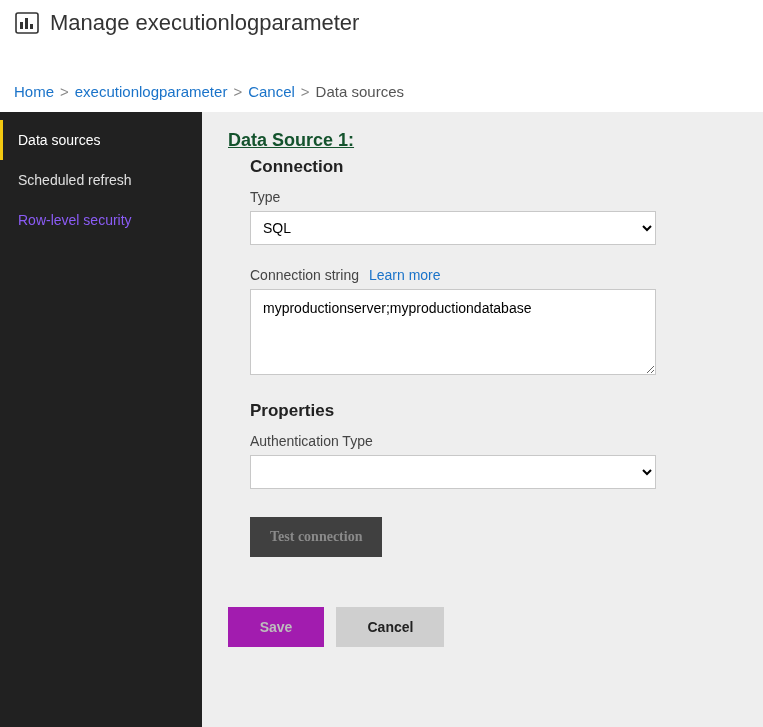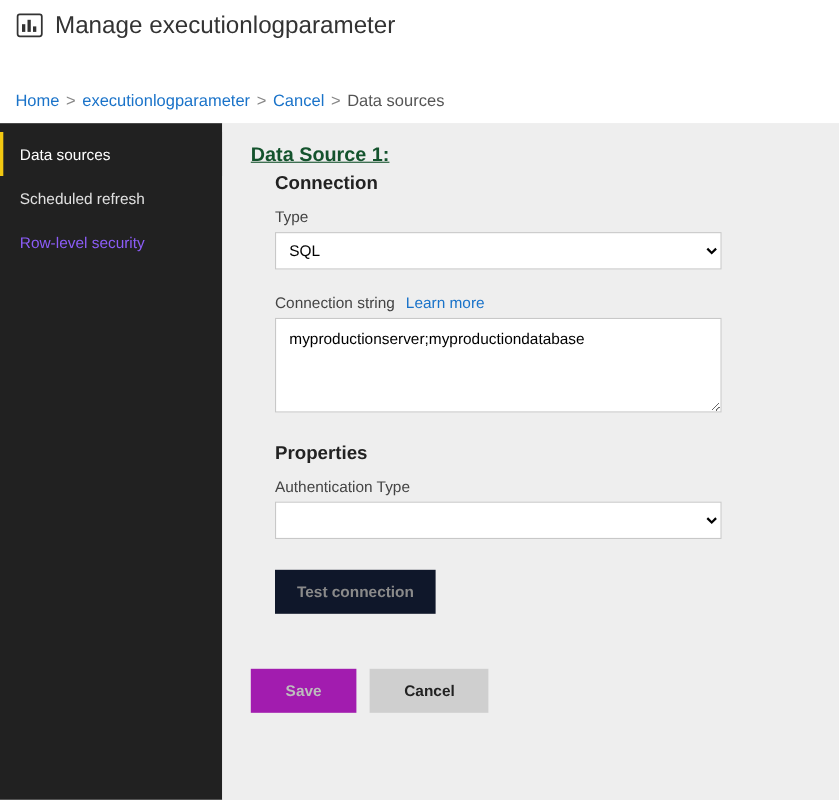--- a/index.html
+++ b/index.html
@@ -112,23 +112,24 @@
   }
   .btn {
     display:inline-block;
     border:none;
     padding:12px 20px;
     font-size:14px;
     font-weight:600;
     cursor:pointer;
   }
   .btn.test {
-    background:#0f172a;
+    background:#404040;
     color:#8a8a8a;
     margin-top:6px;
+    font-family:Liberation Serif, serif;
   }
   .btn.save {
     background:#a21caf;
     color:#bdbdbd;
     width:96px;
   }
   .btn.cancel {
     background:#cfcfcf;
     color:#222;
     width:108px;

